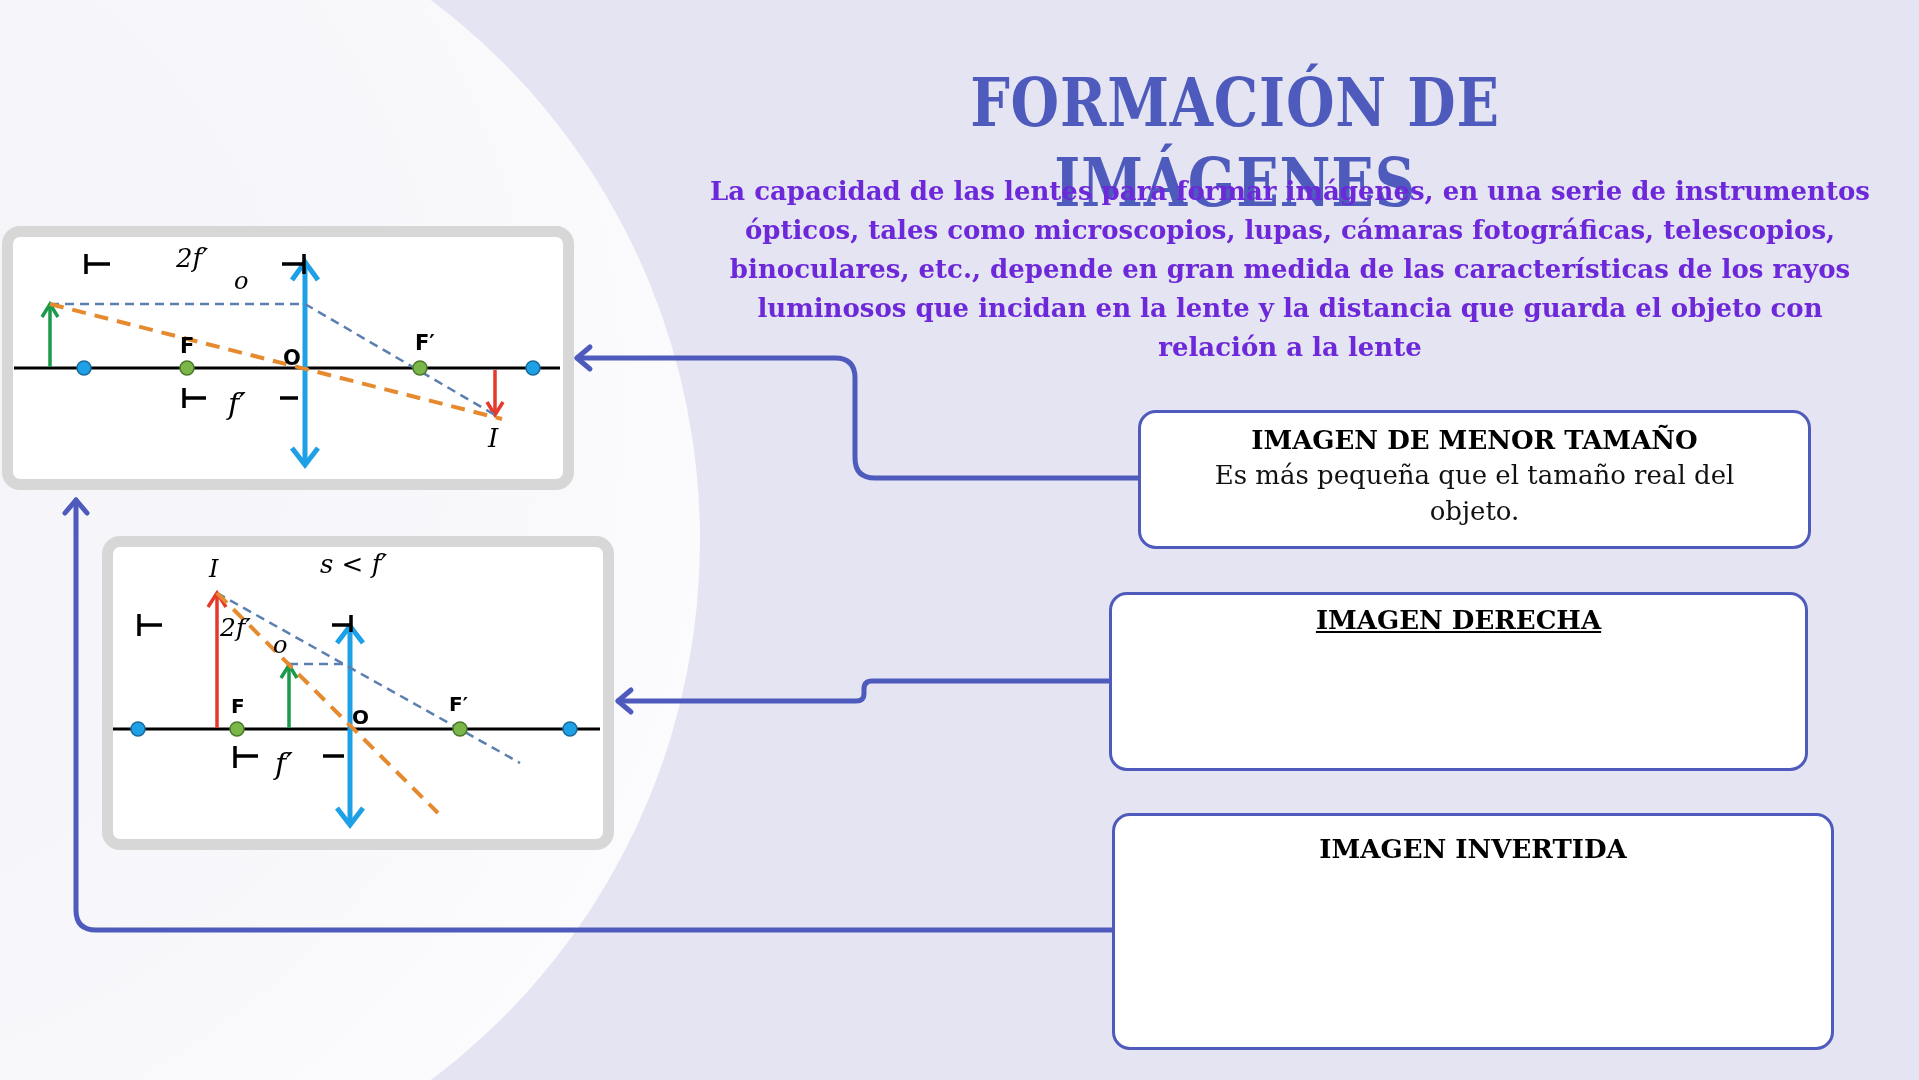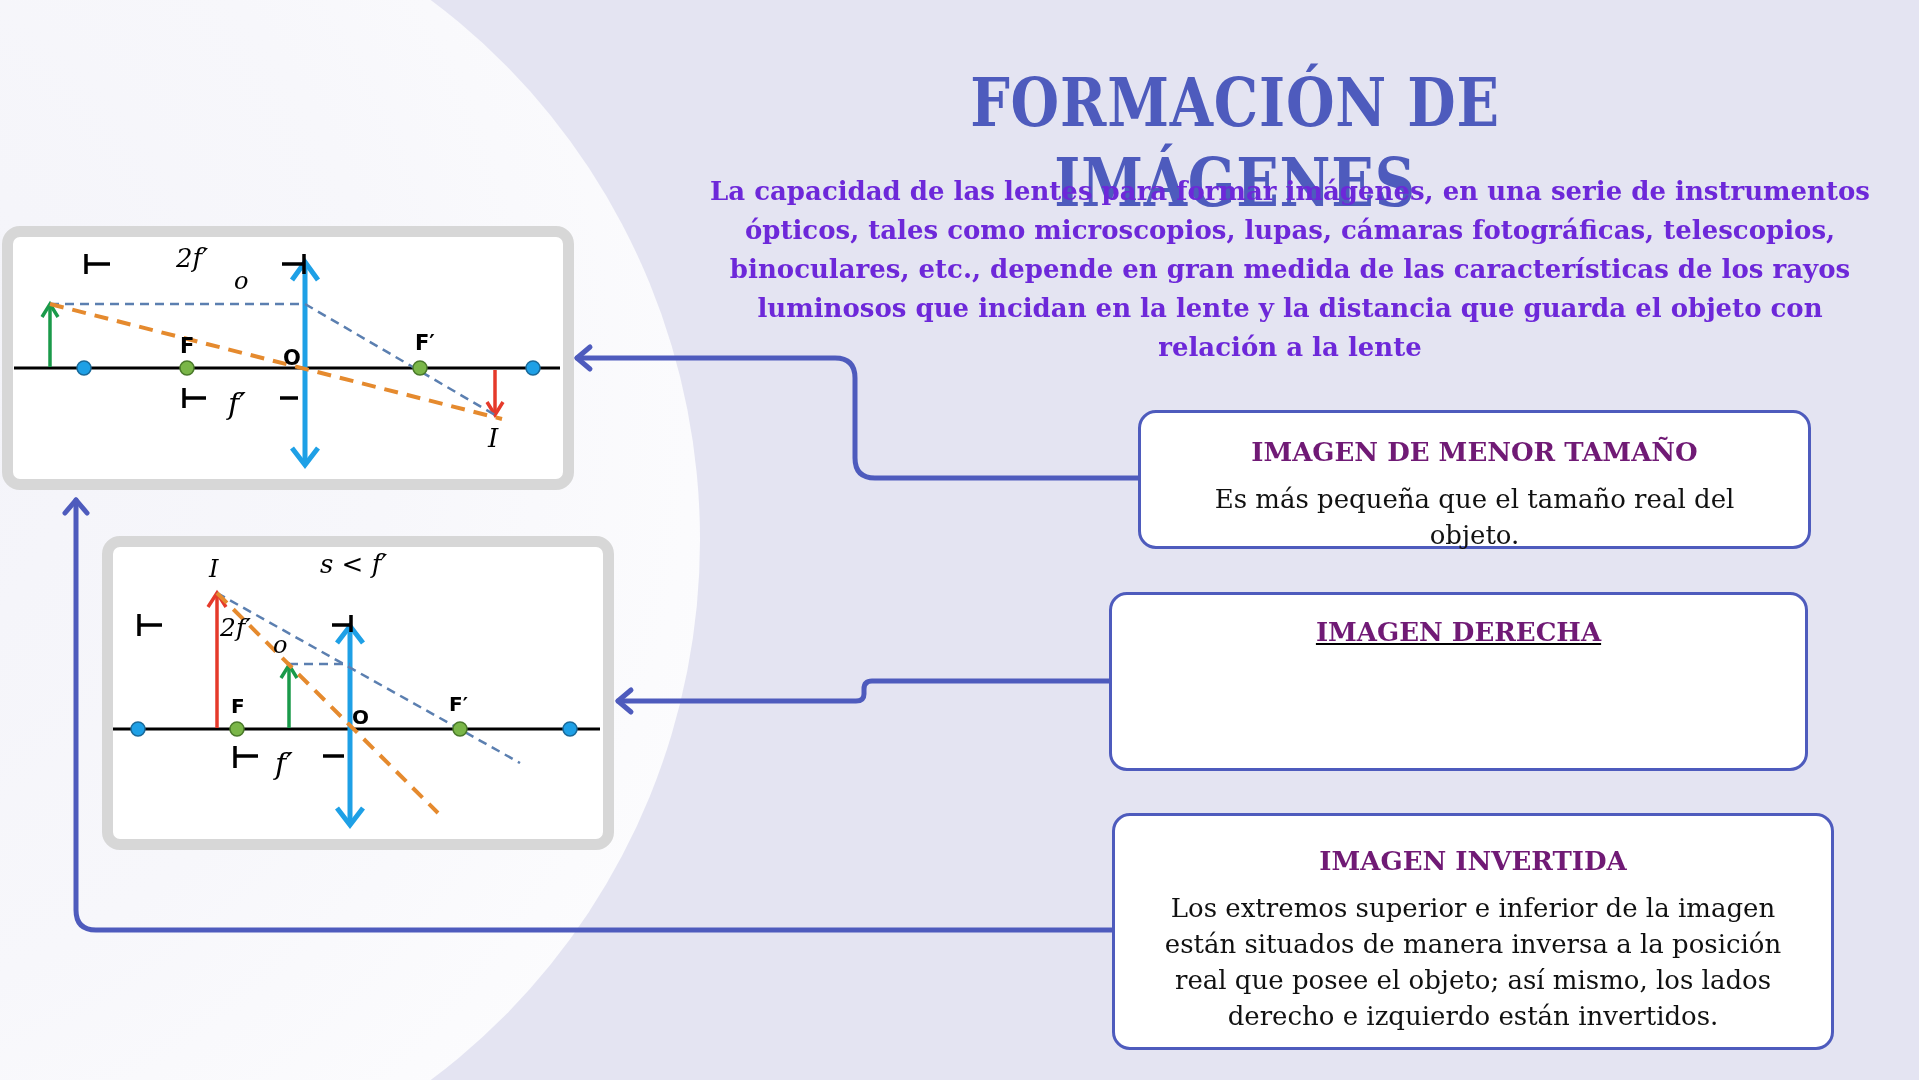--- a/index.html
+++ b/index.html
@@ -1,21 +1,21 @@
 <!DOCTYPE html>
 <html><head>
 <meta charset="utf-8">
 <style>
   html,body{margin:0;padding:0;}
   body{width:1919px;height:1080px;position:relative;overflow:hidden;background:#e4e4f2;font-family:"DejaVu Serif",serif;}
   .bg-circle{position:absolute;left:-620px;top:-130px;width:1320px;height:1340px;border-radius:50%;background:radial-gradient(circle at 30% 40%,#f3f3f9 0%,#f7f7fb 50%,#ffffff 100%);}
   .title{position:absolute;left:700px;top:62px;width:1070px;text-align:center;font-family:"DejaVu Serif",serif;font-weight:bold;font-size:68px;letter-spacing:1px;color:#4e5bbd;transform:scaleX(0.82);transform-origin:center;}
   .intro{position:absolute;left:700px;top:172px;width:1180px;text-align:center;font-family:"DejaVu Serif",serif;font-size:26px;line-height:39px;color:#6d28d9;font-weight:bold;}
   .card{position:absolute;background:#fff;border:3.5px solid #4e5bbd;border-radius:18px;box-sizing:border-box;text-align:center;padding:10px 20px;}
-  .card h3{margin:12px;font-family:"DejaVu Serif",serif;font-size:26px;color:#701a75;font-weight:bold;line-height:34px;}
+  .card h3{margin:0;font-family:"DejaVu Serif",serif;font-size:26px;color:#000000;font-weight:bold;line-height:34px;}
   .card p{margin:0;font-family:"DejaVu Serif",serif;font-size:26px;line-height:36px;color:#111;}
   .frame{position:absolute;background:#fff;border:11px solid #d7d7d7;border-radius:18px;box-sizing:border-box;}
   svg{position:absolute;left:0;top:0;}
 </style>
 </head>
 <body>
 
 <div class="bg-circle"></div>
 
 <div class="title">FORMACIÓN DE IMÁGENES</div>
@@ -120,14 +120,13 @@
   <h3>IMAGEN DE MENOR TAMAÑO</h3>
   <p style="padding:0 40px;">Es más pequeña que el tamaño real del objeto.</p>
 </div>
 
 <div class="card" style="left:1109px;top:592px;width:699px;height:179px;padding-top:8px;text-decoration:underline;">
   <h3>IMAGEN DERECHA</h3>
 </div>
 
 <div class="card" style="left:1112px;top:813px;width:722px;height:237px;padding-top:16px;">
   <h3>IMAGEN INVERTIDA</h3>
-  <p>Los extremos superior e inferior de la imagen están situados de manera inversa a la posición real que posee el objeto; así mismo, los lados derecho e izquierdo están invertidos.</p>
 </div>
 
 </body></html>

